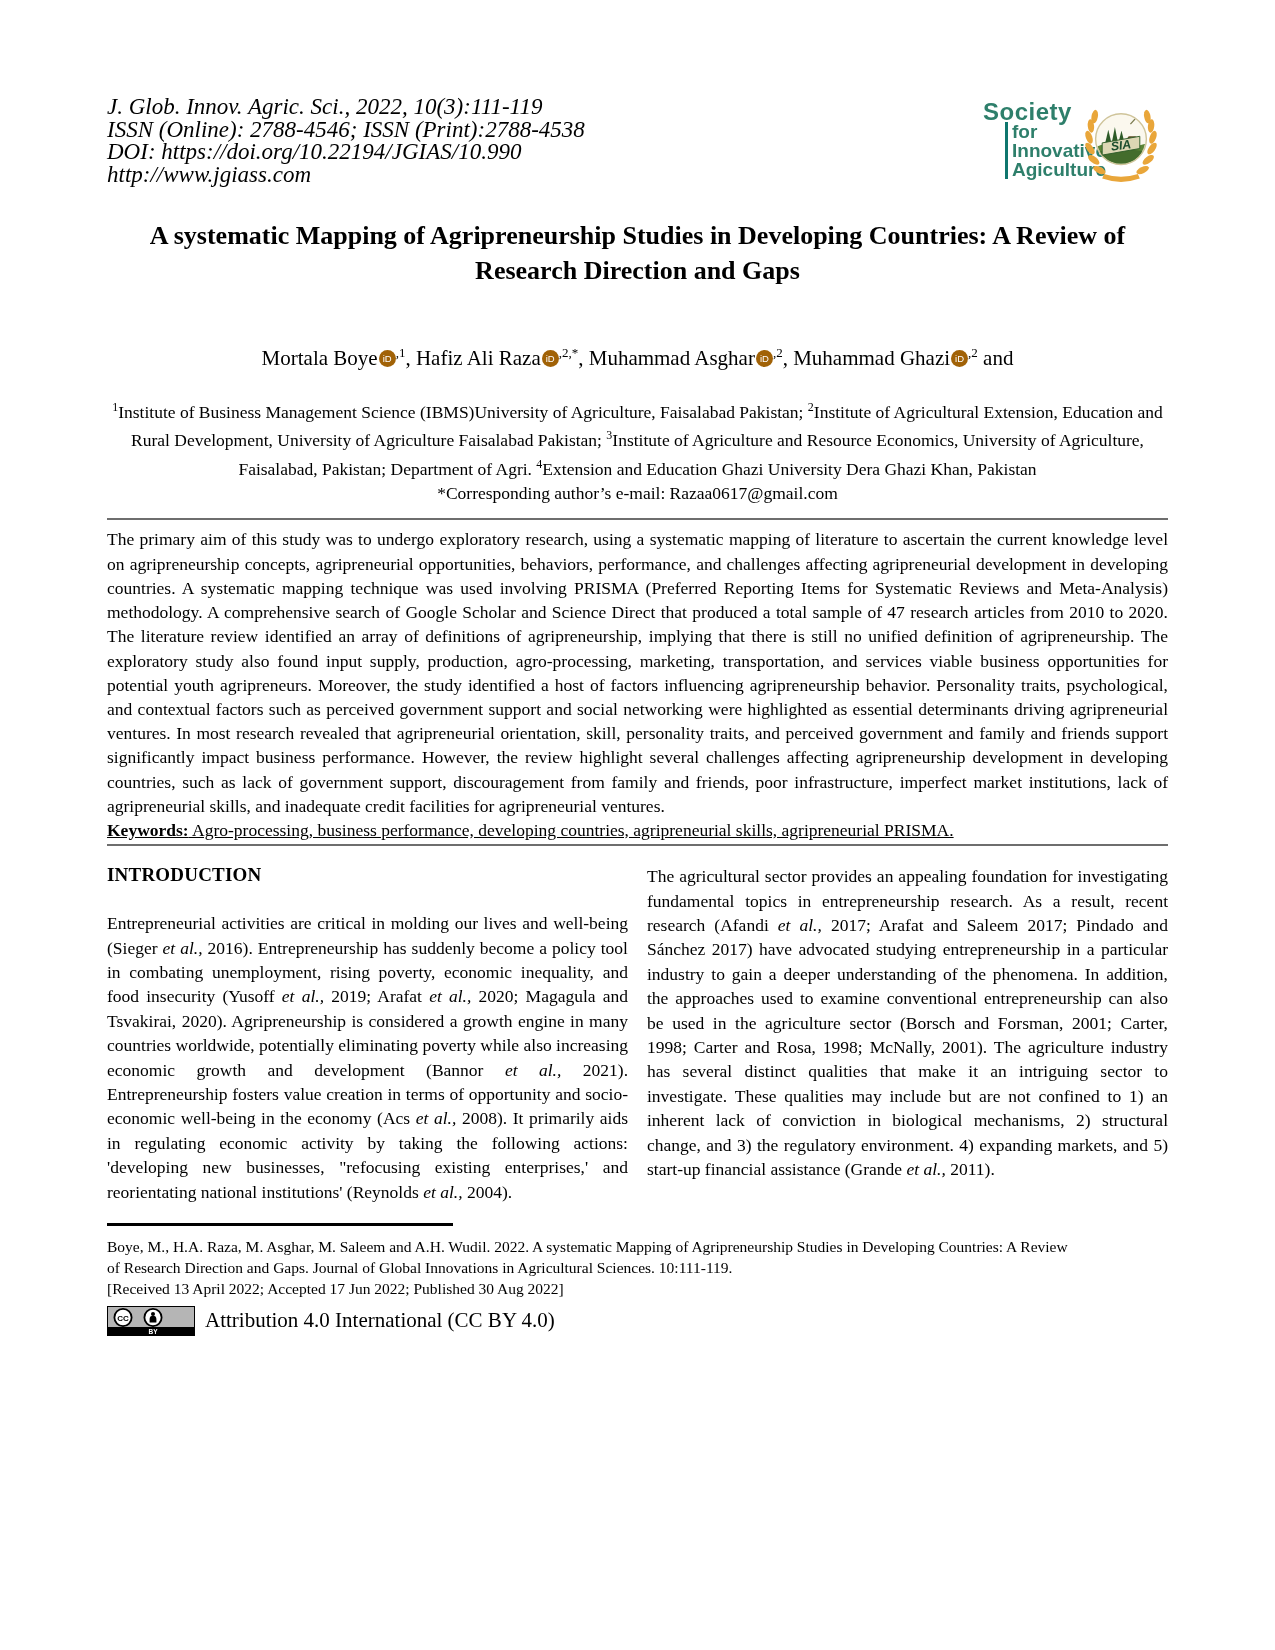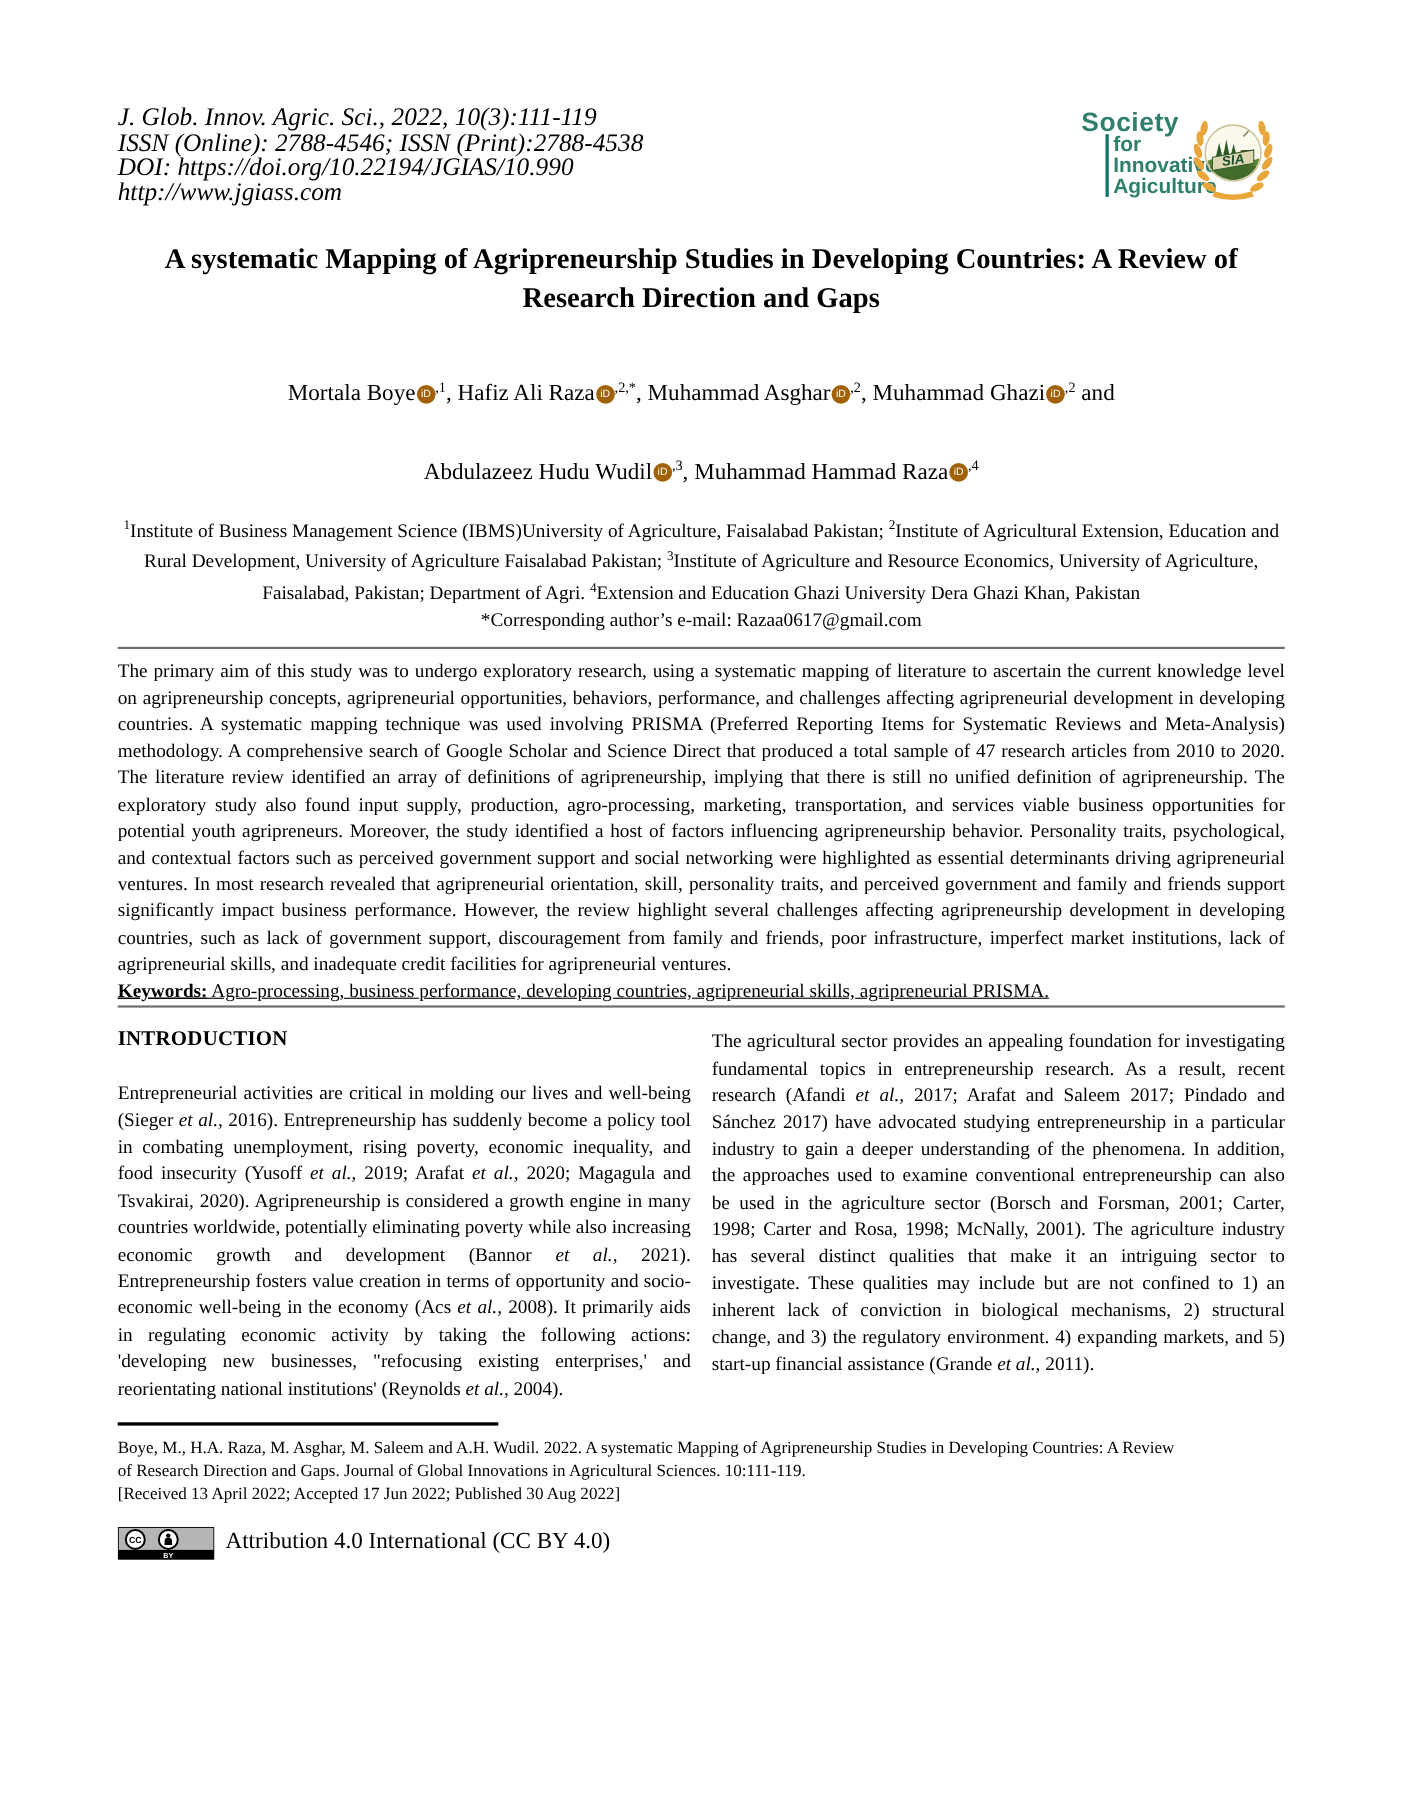--- a/index.html
+++ b/index.html
@@ -50,21 +50,21 @@
   
   .columns { display:flex; gap:19px; margin-top:18px; }
   .col { flex:1 1 0; }
   .col h2 { font-size:19px; font-weight:bold; margin-bottom:25px; letter-spacing:.2px; }
   .col p { font-size:17.5px; line-height:24.4px; text-align:justify; }
 
   
   .foot-sep { border:none; border-top:3px solid #000; width:346px; margin:19px 0 11px 0; }
   .citation { font-size:15.5px; line-height:20.5px; }
   .received { font-size:15.5px; line-height:20.5px; margin-top:1px; }
-  .license-row { display:flex; gap:10px; margin-top:18px; }
+  .license-row { display:flex; align-items:center; gap:10px; margin-top:6px; }
   .license-text { font-size:21px; }
 </style>
 </head>
 <body>
 
 <div class="page">
   <div class="content">
 
     <div class="masthead">
       <div class="journal-info">
@@ -117,31 +117,28 @@
         </svg>
       </div>
     </div>
 
     <div class="paper-title">A systematic Mapping of Agripreneurship Studies in Developing Countries: A Review of Research Direction and Gaps</div>
 
     <div class="authors">
       <div>
         <span>Mortala Boye</span><span class="orcid">iD</span><sup>,1</sup><span>, </span><span>Hafiz Ali Raza</span><span class="orcid">iD</span><sup>,2,*</sup><span>, </span><span>Muhammad Asghar</span><span class="orcid">iD</span><sup>,2</sup><span>, </span><span>Muhammad Ghazi</span><span class="orcid">iD</span><sup>,2</sup><span> and</span>
       </div>
-      <div>
-        <span>Abdulazeez Hudu Wudil</span><span class="orcid">iD</span><sup>,3</sup><span>, </span><span>Muhammad Hammad Raza</span><span class="orcid">iD</span><sup>,4</sup>
-      </div>
     </div>
 
     <div class="affiliations"><sup>1</sup><span>Institute of Business Management Science (IBMS)University of Agriculture, Faisalabad Pakistan; </span><sup>2</sup><span>Institute of Agricultural Extension, Education and Rural Development, University of Agriculture Faisalabad Pakistan; </span><sup>3</sup><span>Institute of Agriculture and Resource Economics, University of Agriculture, Faisalabad, Pakistan; Department of Agri. </span><sup>4</sup><span>Extension and Education Ghazi University Dera Ghazi Khan, Pakistan</span></div>
     <div class="corresponding">*Corresponding author’s e-mail: Razaa0617@gmail.com</div>
 
     <hr class="rule">
     <div class="abstract">The primary aim of this study was to undergo exploratory research, using a systematic mapping of literature to ascertain the current knowledge level on agripreneurship concepts, agripreneurial opportunities, behaviors, performance, and challenges affecting agripreneurial development in developing countries. A systematic mapping technique was used involving PRISMA (Preferred Reporting Items for Systematic Reviews and Meta-Analysis) methodology. A comprehensive search of Google Scholar and Science Direct that produced a total sample of 47 research articles from 2010 to 2020. The literature review identified an array of definitions of agripreneurship, implying that there is still no unified definition of agripreneurship. The exploratory study also found input supply, production, agro-processing, marketing, transportation, and services viable business opportunities for potential youth agripreneurs. Moreover, the study identified a host of factors influencing agripreneurship behavior. Personality traits, psychological, and contextual factors such as perceived government support and social networking were highlighted as essential determinants driving agripreneurial ventures. In most research revealed that agripreneurial orientation, skill, personality traits, and perceived government and family and friends support significantly impact business performance. However, the review highlight several challenges affecting agripreneurship development in developing countries, such as lack of government support, discouragement from family and friends, poor infrastructure, imperfect market institutions, lack of agripreneurial skills, and inadequate credit facilities for agripreneurial ventures.</div>
-    <div class="keywords"><span style="font-weight: bold; text-decoration: underline;">Keywords:</span><span> Agro-processing, business performance, developing countries, agripreneurial skills, agripreneurial PRISMA.</span></div>
+    <div class="keywords"><span style="font-weight: bold;">Keywords:</span><span> Agro-processing, business performance, developing countries, agripreneurial skills, agripreneurial PRISMA.</span></div>
     <hr class="rule2">
 
     <div class="columns">
       <div class="col">
         <h2>INTRODUCTION</h2>
         <p><span>Entrepreneurial activities are critical in molding our lives and well-being (Sieger </span><span style="font-style: italic;">et al.,</span><span> 2016). Entrepreneurship has suddenly become a policy tool in combating unemployment, rising poverty, economic inequality, and food insecurity (Yusoff </span><span style="font-style: italic;">et al.,</span><span> 2019; Arafat </span><span style="font-style: italic;">et al.,</span><span> 2020; Magagula and Tsvakirai, 2020). Agripreneurship is considered a growth engine in many countries worldwide, potentially eliminating poverty while also increasing economic growth and development (Bannor </span><span style="font-style: italic;">et al.,</span><span> 2021). Entrepreneurship fosters value creation in terms of opportunity and socio-economic well-being in the economy (Acs </span><span style="font-style: italic;">et al.,</span><span> 2008). It primarily aids in regulating economic activity by taking the following actions: 'developing new businesses, "refocusing existing enterprises,' and reorientating national institutions' (Reynolds </span><span style="font-style: italic;">et al.,</span><span> 2004).</span></p>
       </div>
       <div class="col">
         <p><span>The agricultural sector provides an appealing foundation for investigating fundamental topics in entrepreneurship research. As a result, recent research (Afandi </span><span style="font-style: italic;">et al.,</span><span> 2017; Arafat and Saleem 2017; Pindado and Sánchez 2017) have advocated studying entrepreneurship in a particular industry to gain a deeper understanding of the phenomena. In addition, the approaches used to examine conventional entrepreneurship can also be used in the agriculture sector (Borsch and Forsman, 2001; Carter, 1998; Carter and Rosa, 1998; McNally, 2001). The agriculture industry has several distinct qualities that make it an intriguing sector to investigate. These qualities may include but are not confined to 1) an inherent lack of conviction in biological mechanisms, 2) structural change, and 3) the regulatory environment. 4) expanding markets, and 5) start-up financial assistance (Grande </span><span style="font-style: italic;">et al.,</span><span> 2011).</span></p>
       </div>

